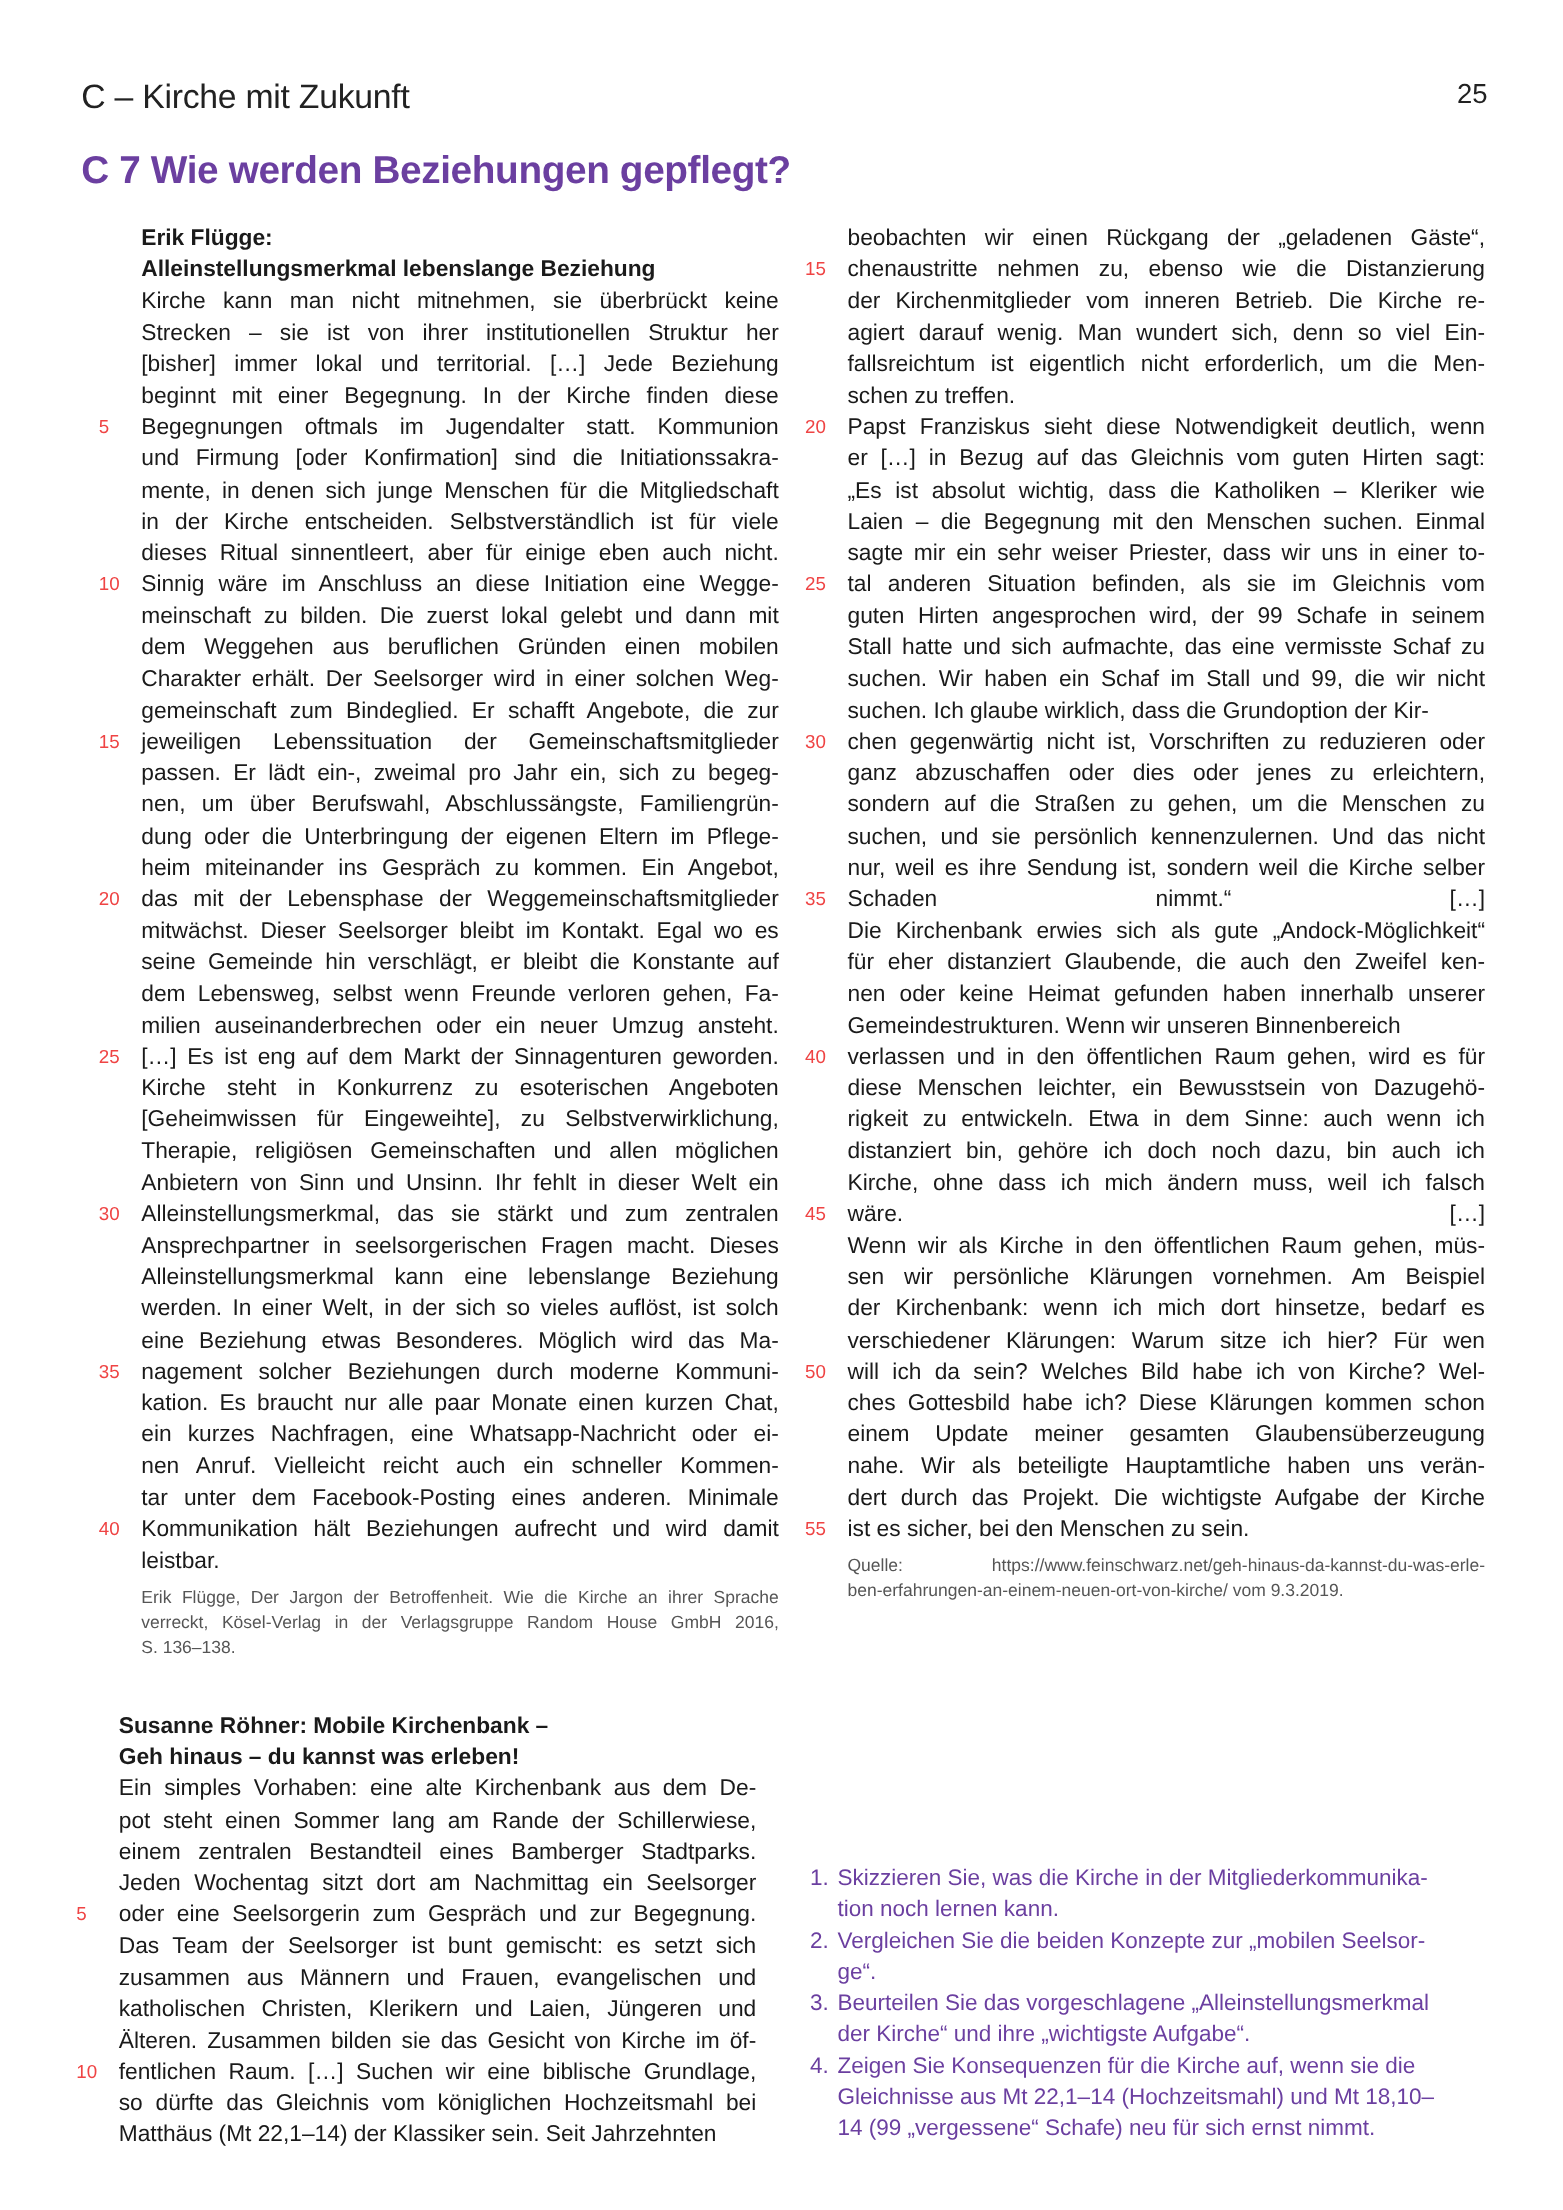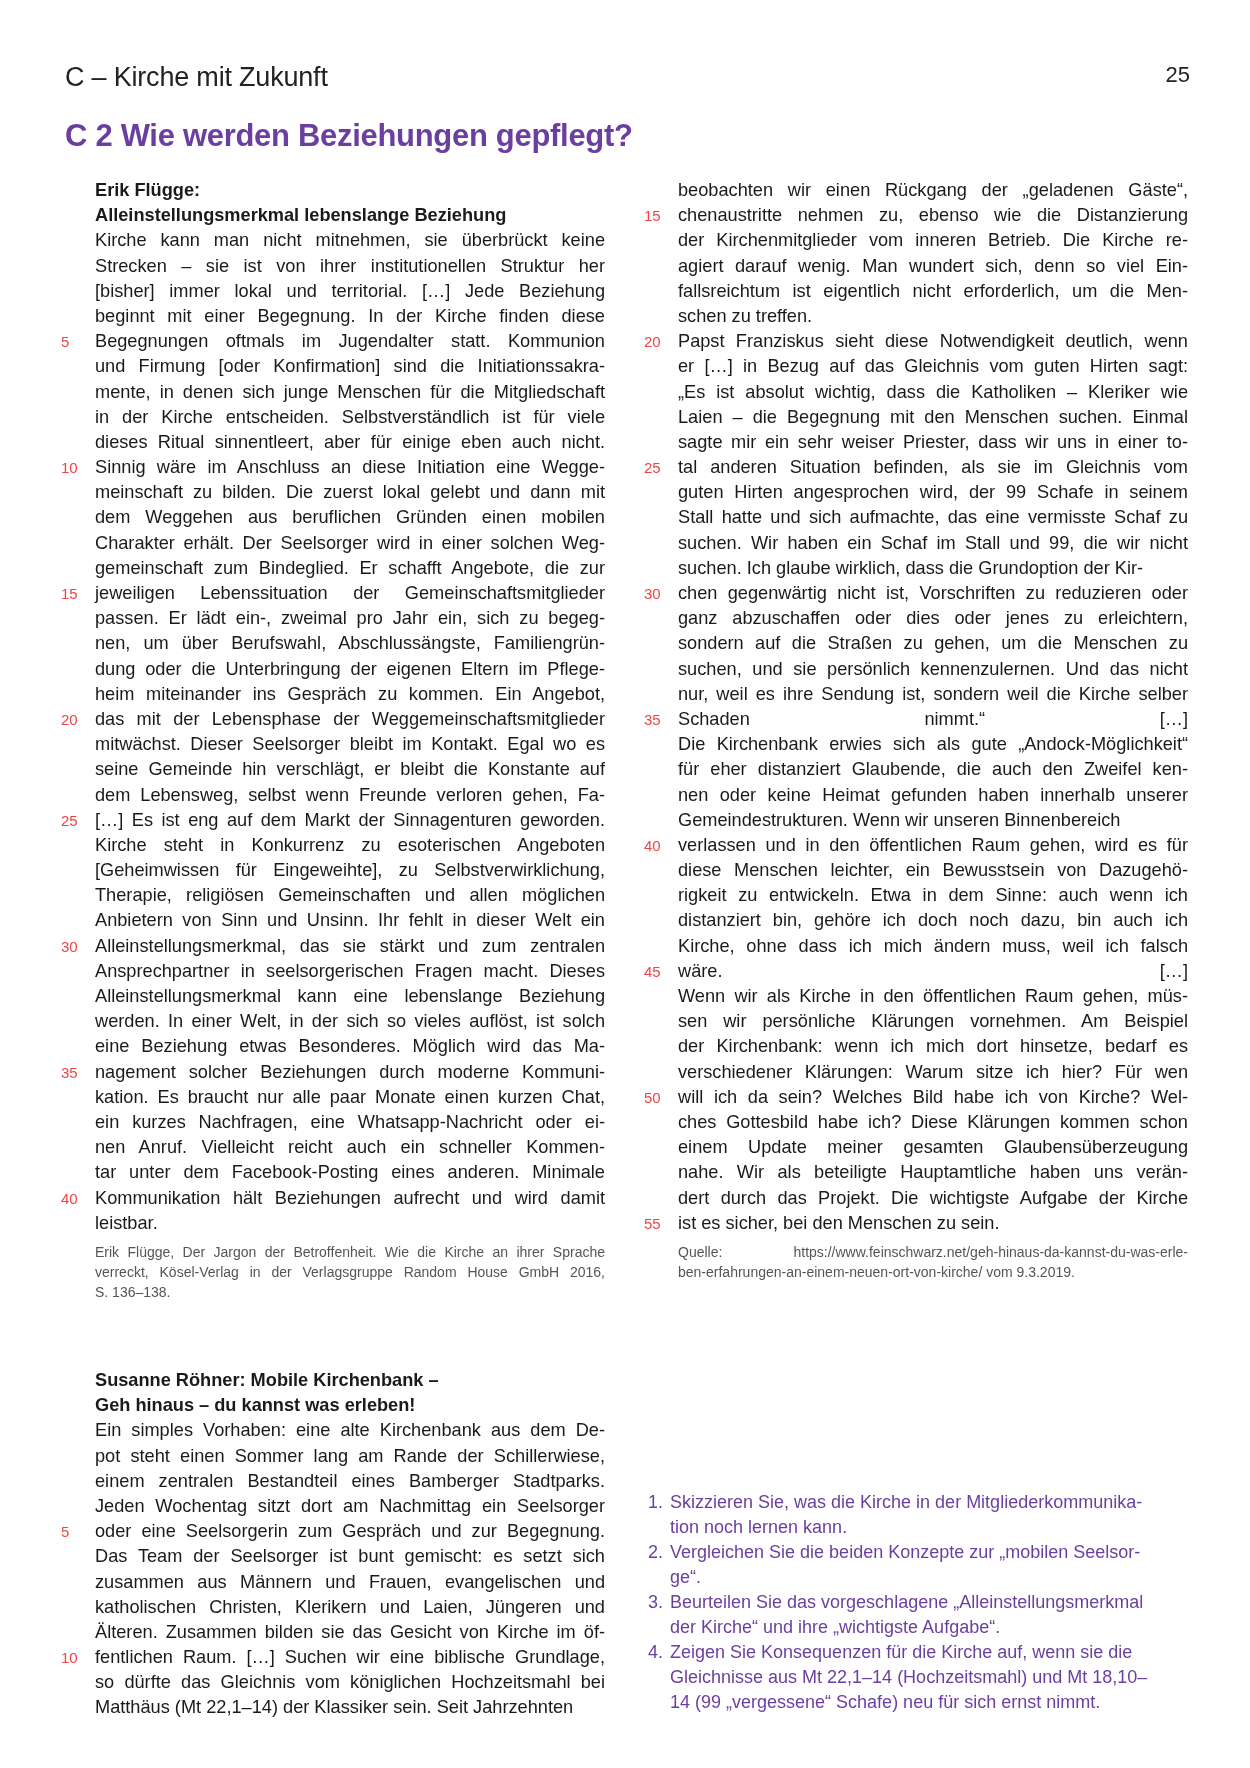--- a/index.html
+++ b/index.html
@@ -2,41 +2,41 @@
 <html><head>
 <meta charset="utf-8">
 <style>
   html, body { margin: 0; padding: 0; background: #ffffff; }
   body { width: 1250px; height: 1768px; position: relative; overflow: hidden;
          font-family: "Liberation Sans", "DejaVu Sans", sans-serif; color: #1a1a1a; }
   .running-head { position: absolute; top: 62px; left: 65px; font-size: 27px; color: #222; font-weight: 300; letter-spacing: -0.2px; }
   .page-number { position: absolute; top: 62px; right: 60px; font-size: 22px; color: #222; }
   .section-title { position: absolute; top: 118px; left: 65px; font-size: 31px; font-weight: bold; color: #6b3fa0; letter-spacing: -0.3px; }
   .col { position: absolute; width: 510px; }
-  .col-left { left: 95px; top: 178px; }
+  .col-left { left: 113px; top: 178px; }
   .col-left-2 { left: 95px; top: 1368px; }
   .col-right { left: 678px; top: 178px; }
   .line { position: relative; font-size: 18.2px; line-height: 25.2px; height: 25.2px; white-space: nowrap; text-align: justify; text-align-last: justify; }
   .line.last { text-align-last: left; }
   .line.bold { font-weight: bold; text-align-last: left; }
   .lnum { position: absolute; left: -34px; width: 24px; text-align: center; font-size: 15px; color: #ef4444; }
   .source { font-size: 14px; line-height: 20px; color: #555; margin-top: 6px; font-weight: 300; }
   .source .sline { white-space: nowrap; text-align: justify; text-align-last: justify; }
   .source .sline.last { text-align-last: left; }
   .tasks { position: absolute; left: 648px; top: 1490px; width: 540px; color: #6b3fa0; font-size: 18px; line-height: 25px; }
   .task { position: relative; padding-left: 18px; margin-bottom: 0; }
   .task .tnum { position: absolute; left: 0; top: 0; }
   .task .tline { white-space: nowrap; }
 </style>
 </head>
 <body>
 
 <div class="running-head">C – Kirche mit Zukunft</div>
 <div class="page-number">25</div>
-<h1 class="section-title" style="margin:0;">C 2 Wie werden Beziehungen gepflegt?</h1>
+<h1 class="section-title" style="margin:0;">C 7 Wie werden Beziehungen gepflegt?</h1>
 
 <div class="col col-left">
   <div class="line bold">Erik Flügge:</div>
   <div class="line bold">Alleinstellungsmerkmal lebenslange Beziehung</div>
   <div id="text1-lines">
       <div class="line"><span>Kirche kann man nicht mitnehmen, sie überbrückt keine</span></div>
       <div class="line"><span>Strecken – sie ist von ihrer institutionellen Struktur her</span></div>
       <div class="line"><span>[bisher] immer lokal und territorial. […] Jede Beziehung</span></div>
       <div class="line"><span>beginnt mit einer Begegnung. In der Kirche finden diese</span></div>
       <div class="line"><span class="lnum">5</span><span>Begegnungen oftmals im Jugendalter statt. Kommunion</span></div>
@@ -51,20 +51,21 @@
       <div class="line"><span>gemeinschaft zum Bindeglied. Er schafft Angebote, die zur</span></div>
       <div class="line"><span class="lnum">15</span><span>jeweiligen Lebenssituation der Gemeinschaftsmitglieder</span></div>
       <div class="line"><span>passen. Er lädt ein-, zweimal pro Jahr ein, sich zu begeg-</span></div>
       <div class="line"><span>nen, um über Berufswahl, Abschlussängste, Familiengrün-</span></div>
       <div class="line"><span>dung oder die Unterbringung der eigenen Eltern im Pflege-</span></div>
       <div class="line"><span>heim miteinander ins Gespräch zu kommen. Ein Angebot,</span></div>
       <div class="line"><span class="lnum">20</span><span>das mit der Lebensphase der Weggemeinschaftsmitglieder</span></div>
       <div class="line"><span>mitwächst. Dieser Seelsorger bleibt im Kontakt. Egal wo es</span></div>
       <div class="line"><span>seine Gemeinde hin verschlägt, er bleibt die Konstante auf</span></div>
       <div class="line"><span>dem Lebensweg, selbst wenn Freunde verloren gehen, Fa-</span></div>
+      <div class="line"><span>milien auseinanderbrechen oder ein neuer Umzug ansteht.</span></div>
       <div class="line"><span class="lnum">25</span><span>[…] Es ist eng auf dem Markt der Sinnagenturen geworden.</span></div>
       <div class="line"><span>Kirche steht in Konkurrenz zu esoterischen Angeboten</span></div>
       <div class="line"><span>[Geheimwissen für Eingeweihte], zu Selbstverwirklichung,</span></div>
       <div class="line"><span>Therapie, religiösen Gemeinschaften und allen möglichen</span></div>
       <div class="line"><span>Anbietern von Sinn und Unsinn. Ihr fehlt in dieser Welt ein</span></div>
       <div class="line"><span class="lnum">30</span><span>Alleinstellungsmerkmal, das sie stärkt und zum zentralen</span></div>
       <div class="line"><span>Ansprechpartner in seelsorgerischen Fragen macht. Dieses</span></div>
       <div class="line"><span>Alleinstellungsmerkmal kann eine lebenslange Beziehung</span></div>
       <div class="line"><span>werden. In einer Welt, in der sich so vieles auflöst, ist solch</span></div>
       <div class="line"><span>eine Beziehung etwas Besonderes. Möglich wird das Ma-</span></div>

